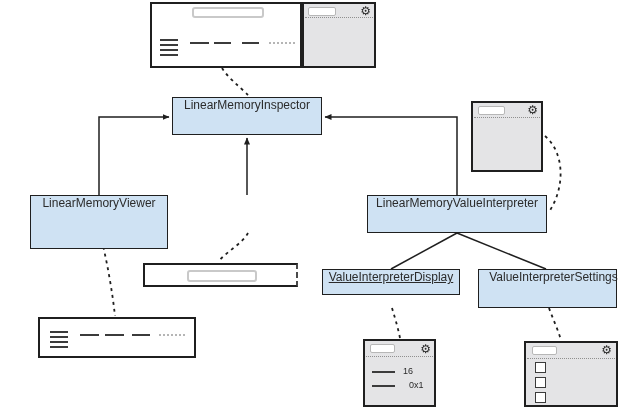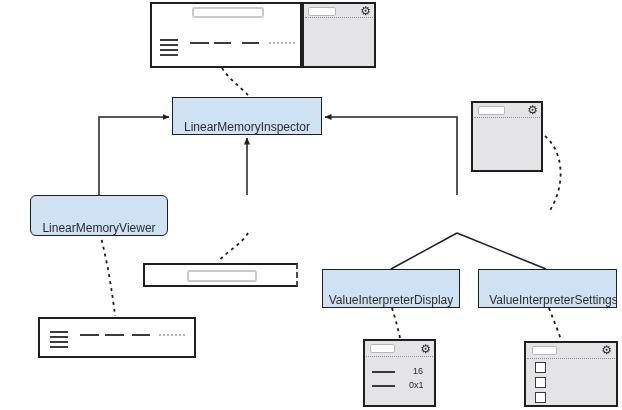--- a/index.html
+++ b/index.html
@@ -3,21 +3,21 @@
 <meta charset="utf-8">
 <style>
   html,body{margin:0;padding:0;background:#fff;}
   #canvas{
     position:relative;width:622px;height:410px;background:#ffffff;overflow:hidden;
     font-family:"Liberation Sans", sans-serif;
   }
   svg.edges{position:absolute;left:0;top:0;width:622px;height:410px;z-index:1;}
   .node{
     position:absolute;z-index:2;background:#cfe2f3;border:1.5px solid #1f1f1f;
-    display:flex;align-items:flex-end;justify-content:center;
+    display:flex;align-items:flex-start;justify-content:center;
     font-size:12px;color:#2b2b2b;box-sizing:border-box;white-space:nowrap;
   }
   .mockup{position:absolute;z-index:2;box-sizing:border-box;border:2px solid #1f1f1f;}
   .mockup.white{background:#ffffff;}
   .mockup.gray{background:#e4e4e6;}
   .pill{position:absolute;background:#fff;border:2px solid #c9c9c9;border-radius:3px;box-sizing:border-box;}
   .pill.thin{border-width:1.5px;border-color:#b7b7b7;border-radius:2px;}
   .sep{position:absolute;left:1px;right:1px;border-bottom:1.5px dotted #8f8f8f;height:0;}
   .hline{position:absolute;height:2px;background:#3b3b3b;}
   .dash{position:absolute;height:2px;background:#3b3b3b;}
@@ -74,24 +74,27 @@
 
   <div class="mockup gray" style="left:471px;top:101px;width:72px;height:71px;">
     <div class="pill thin" style="left:5px;top:3px;width:27px;height:9px;"></div>
     <span class="gear" style="right:3px;top:1px;">⚙</span>
     <div class="sep" style="top:14px;"></div>
   </div>
 
   <div class="node" style="left:172px;top:97px;width:150px;height:38px;">
     <span>LinearMemoryInspector</span>
   </div>
-  <div class="node" style="left:30px;top:195px;width:138px;height:41px;border-radius:6px;">
+  <div class="node" style="left:30px;top:195px;width:138px;height:54px;">
     <span>LinearMemoryViewer</span>
   </div>
-  <div class="node" style="left:322px;top:269px;width:138px;height:39px;">
+  <div class="node" style="left:367px;top:195px;width:180px;height:38px;">
+    <span>LinearMemoryValueInterpreter</span>
+  </div>
+  <div class="node" style="left:322px;top:269px;width:138px;height:26px;text-decoration:underline;">
     <span>ValueInterpreterDisplay</span>
   </div>
   <div class="node" style="left:478px;top:269px;width:139px;height:39px;padding-left:12px;">
     <span>ValueInterpreterSettings</span>
   </div>
 
   <div class="mockup white dashed-right" style="left:143px;top:263px;width:155px;height:24px;">
     <div class="pill" style="left:42px;top:5px;width:70px;height:12px;"></div>
   </div>
 
@@ -106,21 +109,21 @@
     <div class="dash" style="left:65px;top:15px;width:19px;"></div>
     <div class="dash" style="left:92px;top:15px;width:18px;"></div>
     <div class="dotline" style="left:119px;top:15px;"></div>
   </div>
 
   <div class="mockup gray" style="left:363px;top:339px;width:73px;height:68px;">
     <div class="pill thin" style="left:5px;top:3px;width:25px;height:9px;"></div>
     <span class="gear" style="right:3px;top:2px;">⚙</span>
     <div class="sep" style="top:15px;"></div>
     <div class="hline" style="left:7px;top:30px;width:23px;height:1.5px;"></div>
-    <span class="mock-label" style="left:48px;top:26px;text-align:center;">16</span>
+    <span class="mock-label" style="left:38px;top:26px;text-align:center;">16</span>
     <div class="hline" style="left:7px;top:44px;width:23px;height:1.5px;"></div>
     <span class="mock-label" style="left:44px;top:40px;">0x1</span>
   </div>
 
   <div class="mockup gray" style="left:524px;top:341px;width:94px;height:66px;">
     <div class="pill thin" style="left:6px;top:3px;width:25px;height:9px;"></div>
     <span class="gear" style="right:4px;top:1px;">⚙</span>
     <div class="sep" style="top:15px;"></div>
     <div class="checkbox" style="left:9px;top:19px;"></div>
     <div class="checkbox" style="left:9px;top:34px;"></div>

